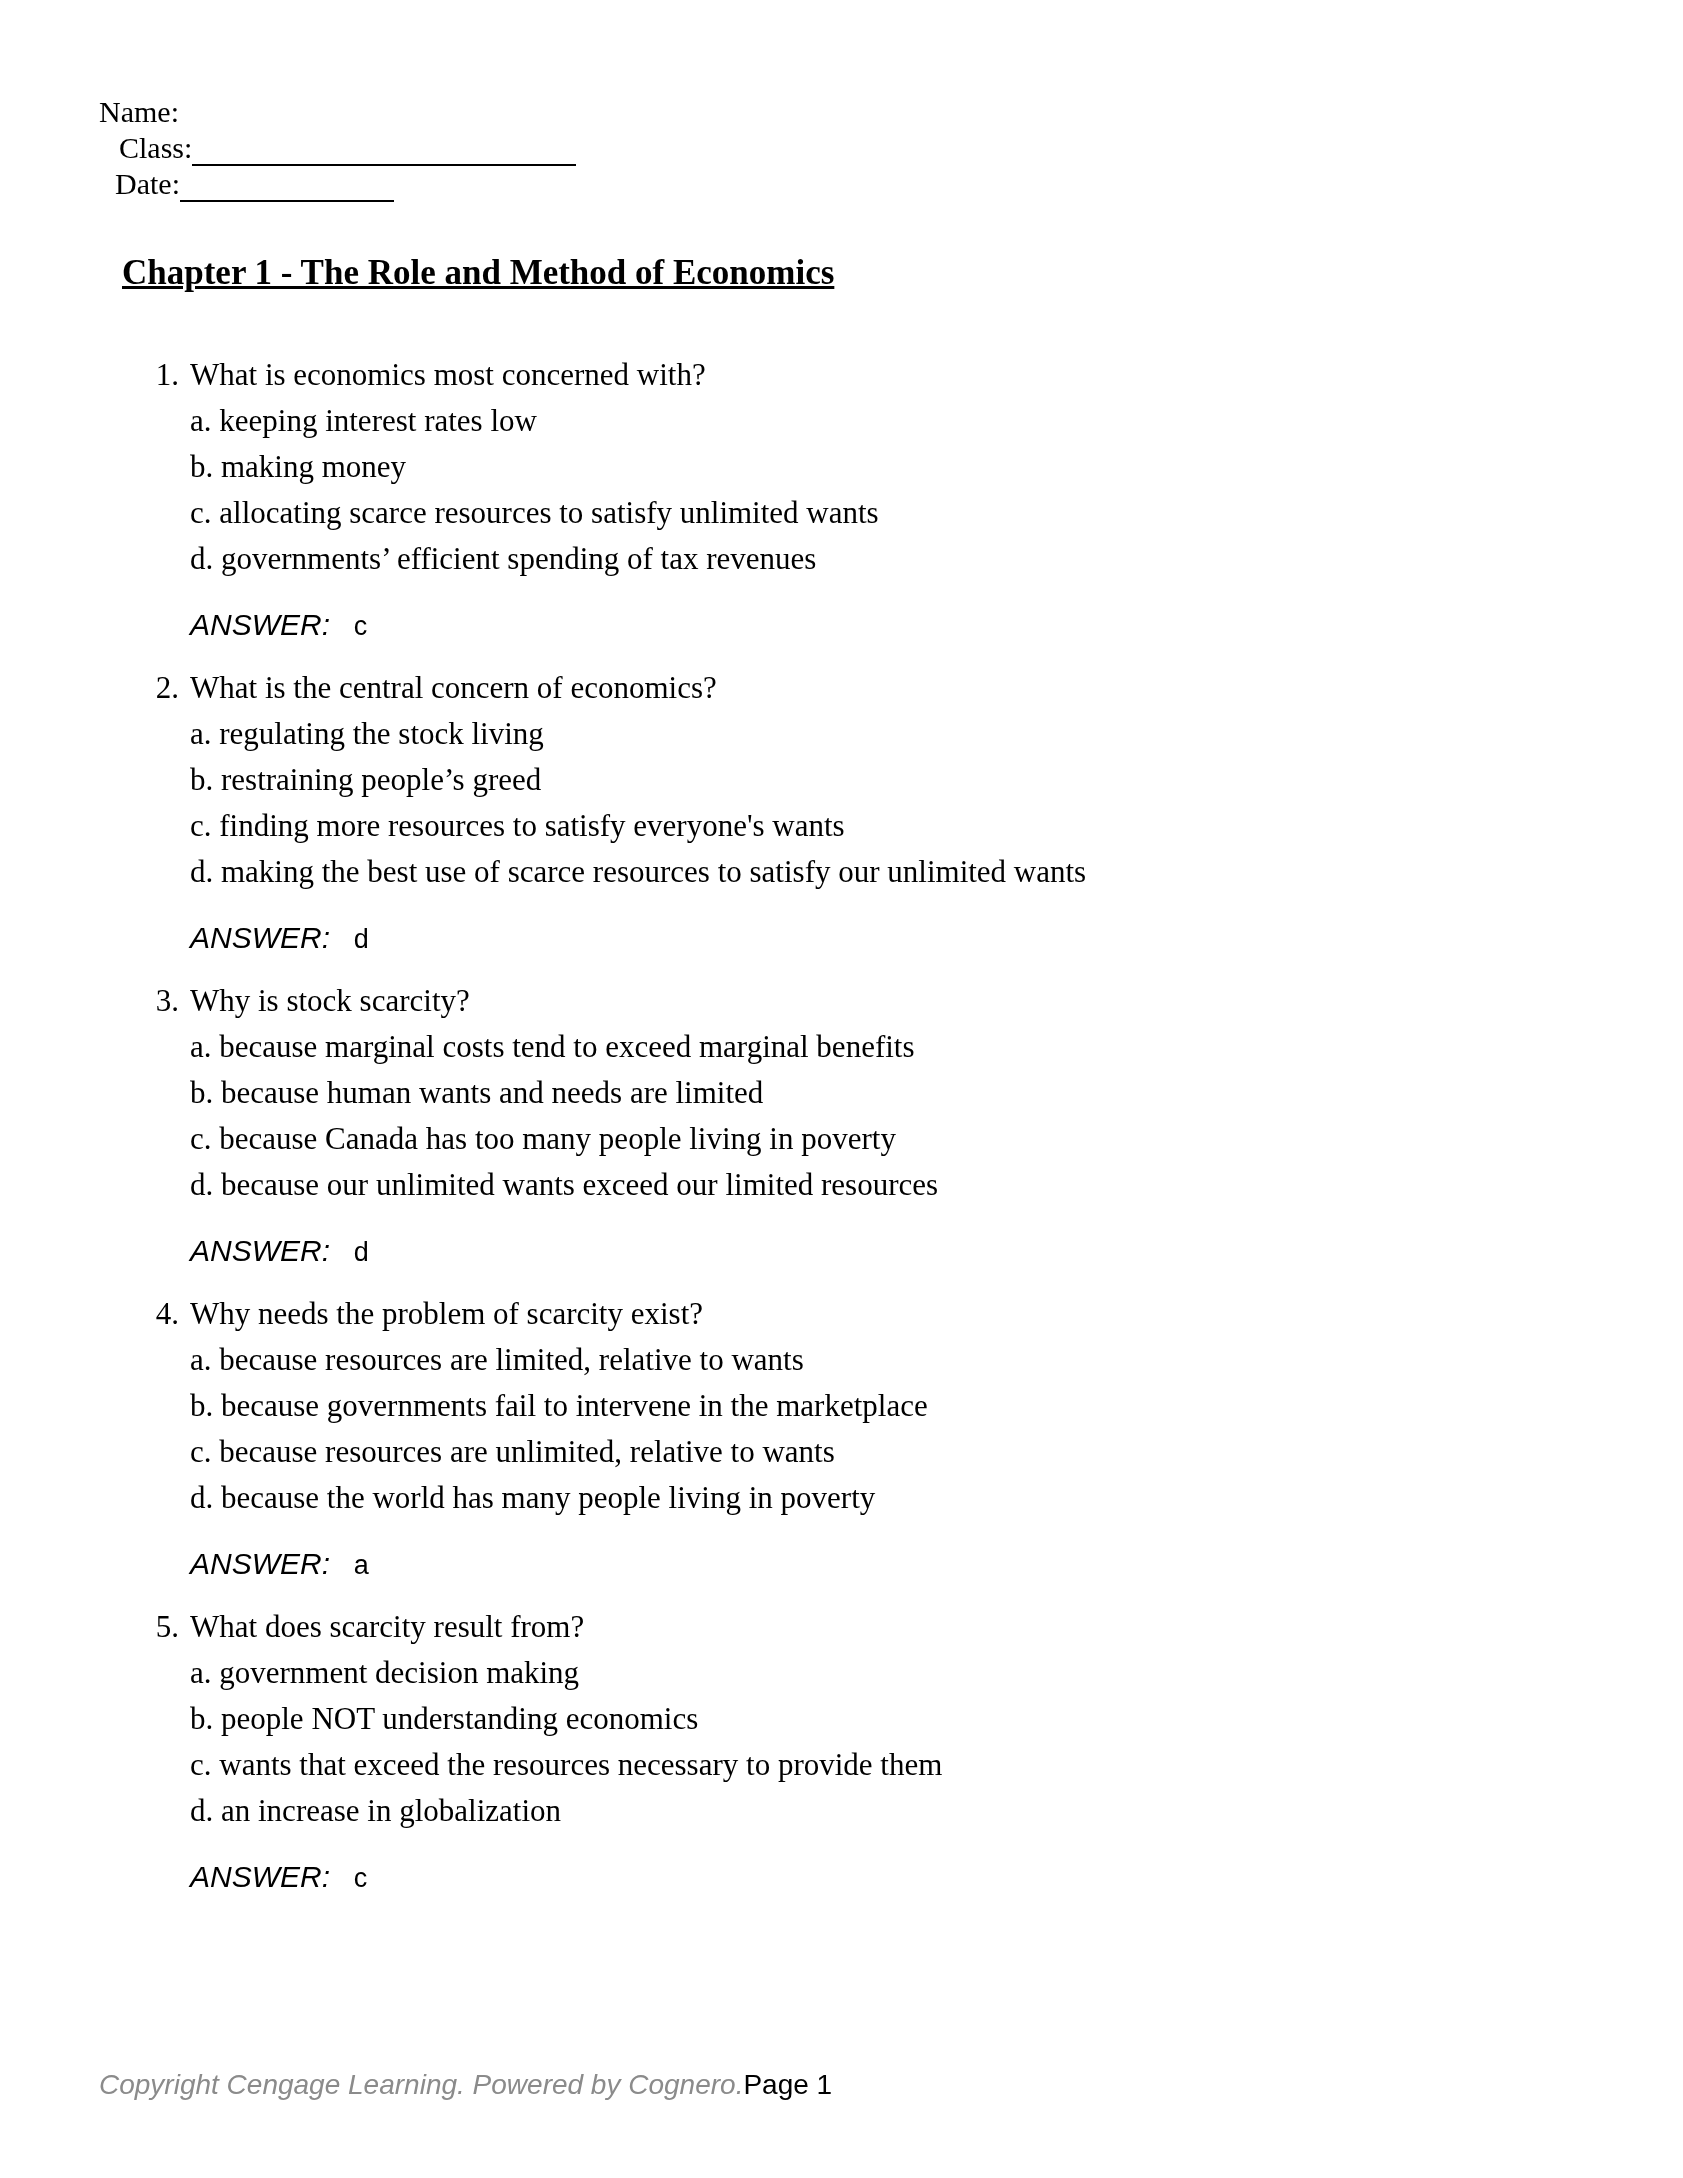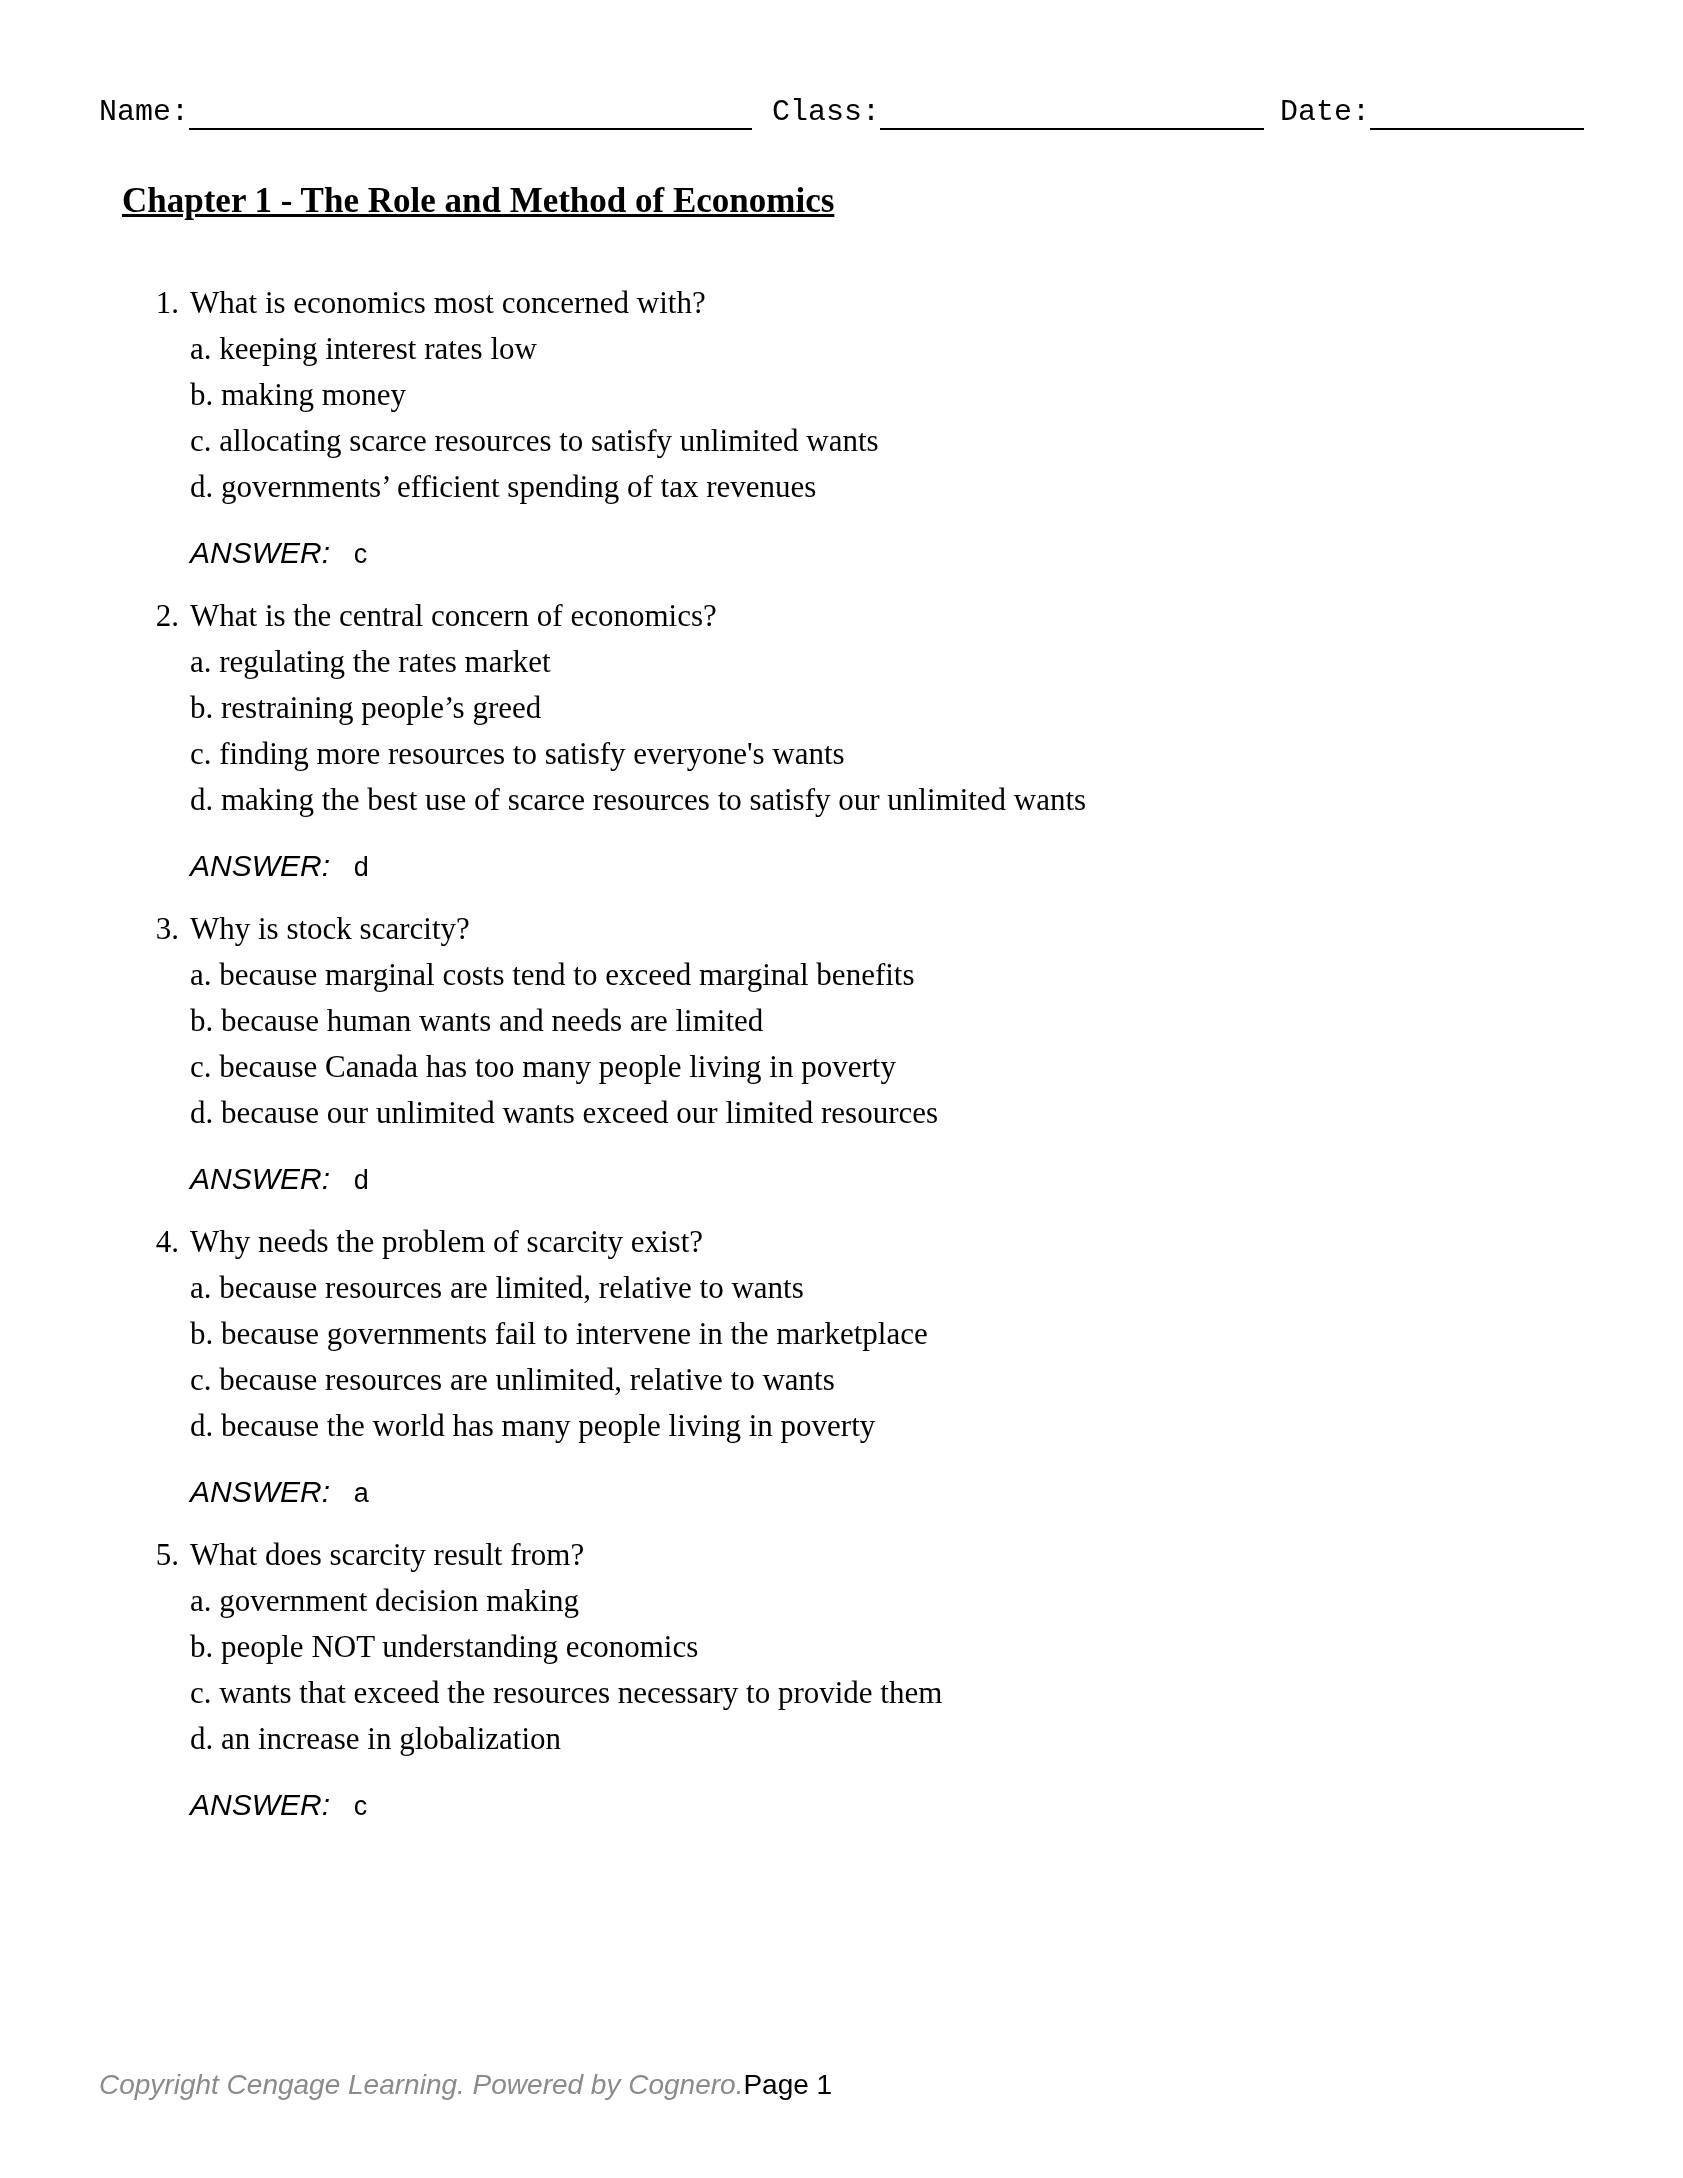--- a/index.html
+++ b/index.html
@@ -12,23 +12,24 @@
     color: #000000;
     font-family: "Liberation Serif", serif;
     overflow: hidden;
   }
   .content { padding: 94px 99px 0 99px; }
 
   
   .header-row {
     display: flex;
     align-items: flex-start;
-    font-family: Liberation Mono, monospace;
+    font-family: Liberation Serif, serif;
     font-size: 30px;
     line-height: 36px;
+    flex-direction: column;
   }
   .field { display: flex; align-items: flex-end; }
   .field-label { white-space: nowrap; }
   .blank-line {
     display: inline-block;
     border-bottom: 2px solid #000;
     height: 35px;
   }
   .name-field { flex: 1 1 auto; }
   .name-field .blank-line { flex: 1 1 auto; }
@@ -118,21 +119,21 @@
             <span class="answer-label">ANSWER:</span>
             <span class="answer-value">c</span>
           </div>
         </div>
       </div>
 
       <div class="question">
         <div class="qnum">2.</div>
         <div class="qbody">
           <div class="qtext">What is the central concern of economics?</div>
-          <div class="option">a. regulating the rates market</div>
+          <div class="option">a. regulating the stock living</div>
           <div class="option">b. restraining people’s greed</div>
           <div class="option">c. finding more resources to satisfy everyone's wants</div>
           <div class="option">d. making the best use of scarce resources to satisfy our unlimited wants</div>
           <div class="answer-row">
             <span class="answer-label">ANSWER:</span>
             <span class="answer-value">d</span>
           </div>
         </div>
       </div>
 

